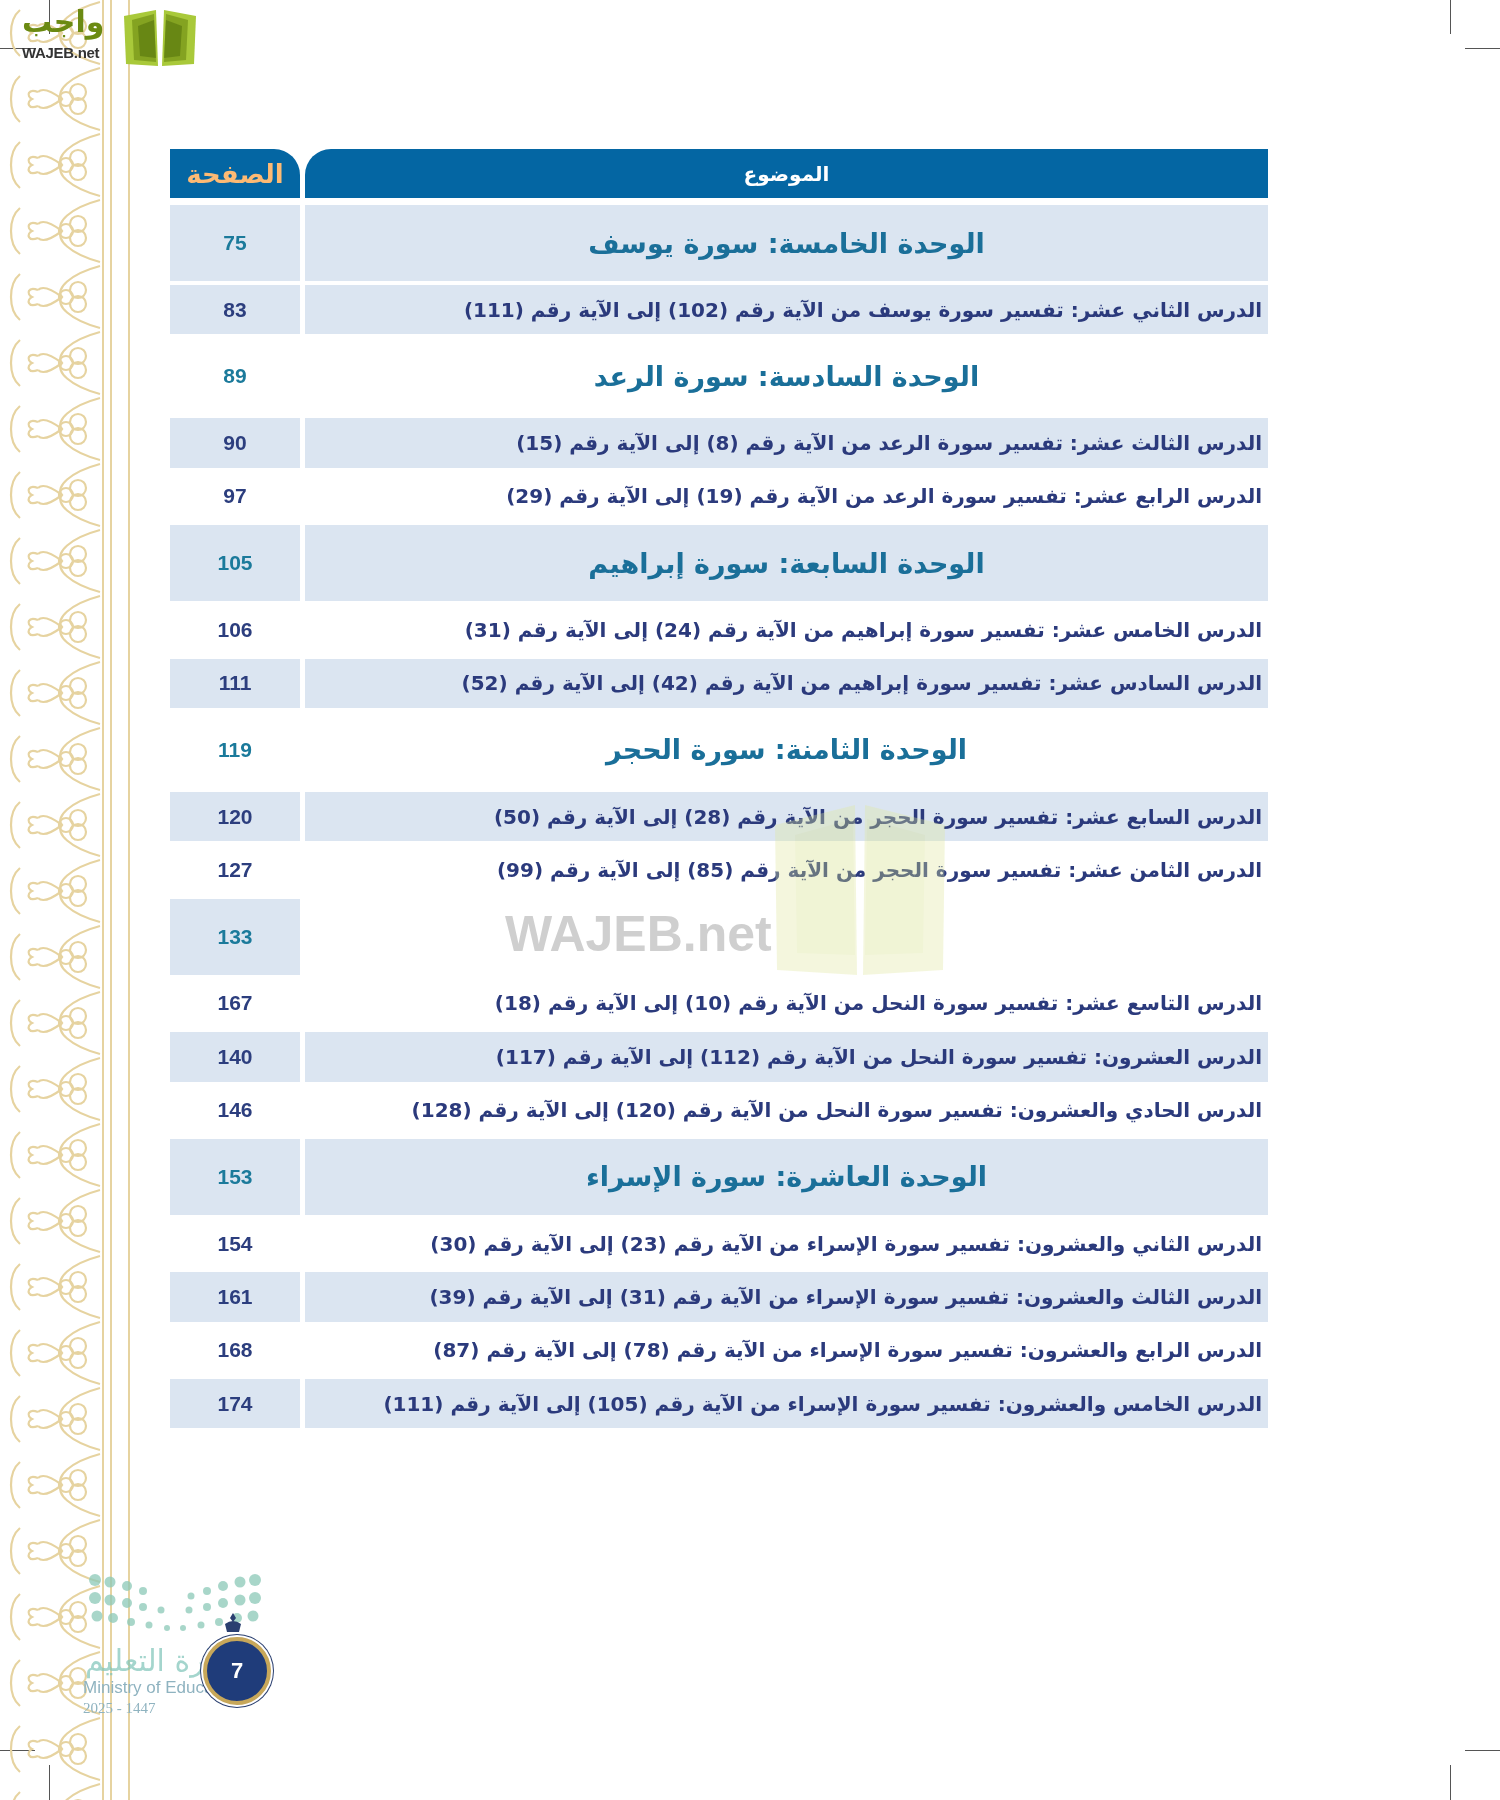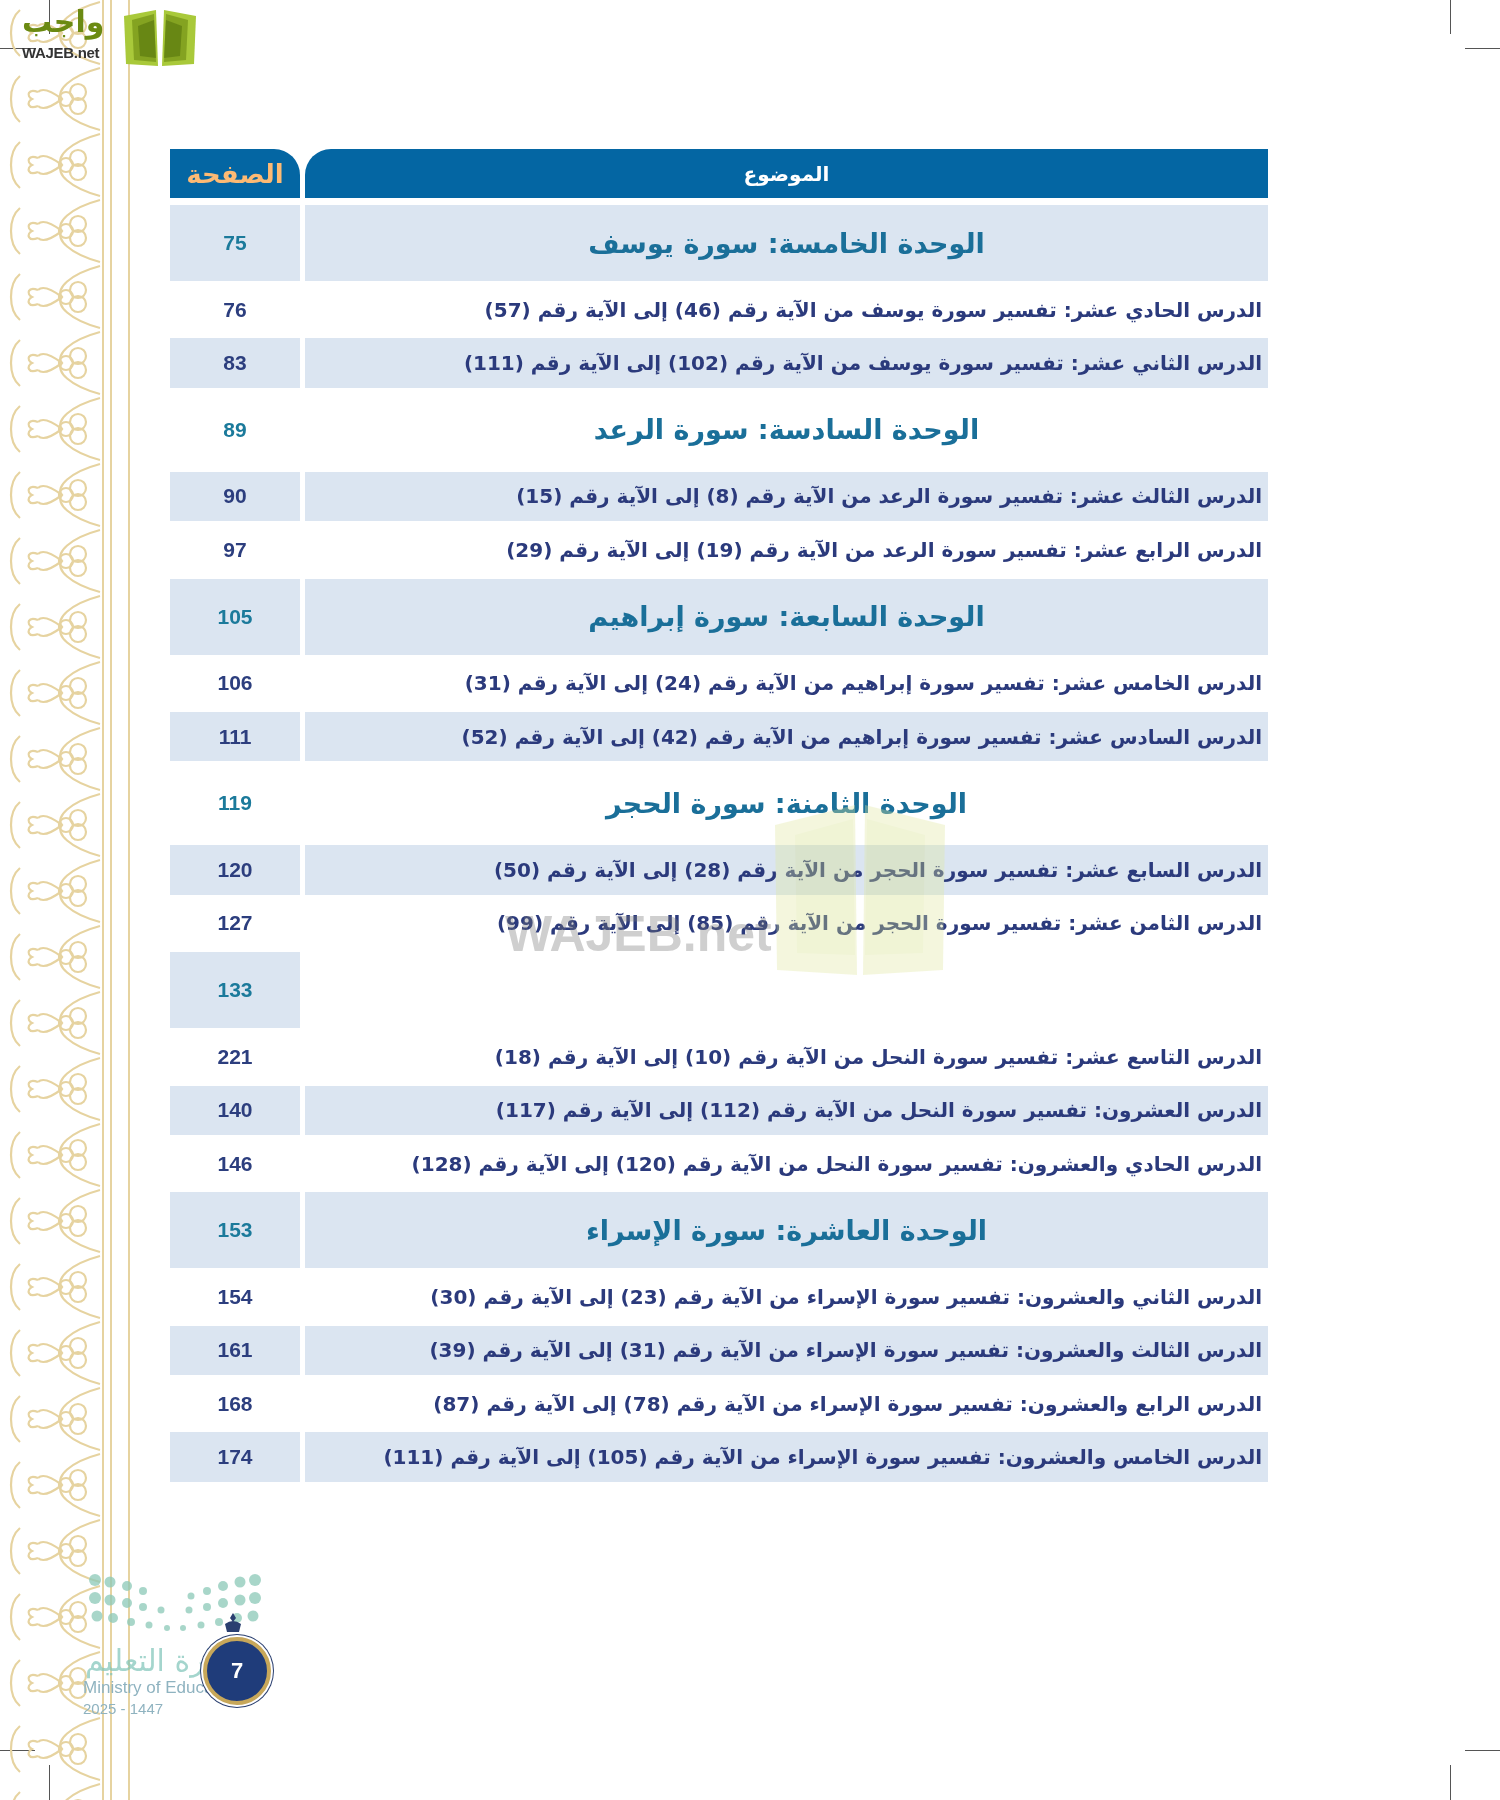--- a/index.html
+++ b/index.html
@@ -89,21 +89,21 @@
     .ministry-ar {
       position: absolute; left: 10px; top: 83px; direction: rtl;
       font-size: 30px; color: #7ec4b8; opacity: 0.7;
     }
     .ministry-en {
       position: absolute; left: 8px; top: 118px;
       font-family: "Liberation Sans", sans-serif; font-size: 17px; color: #8fb3c0;
     }
     .ministry-year {
       position: absolute; left: 8px; top: 140px;
-      font-family: Liberation Sans, sans-serif; font-size: 15px; color: #8fb3c0;
+      font-family: Liberation Serif, serif; font-size: 15px; color: #8fb3c0;
     }
     .page-badge {
       position: absolute; left: 203px; top: 1637px; width: 60px; height: 60px;
       border-radius: 50%; background: #1f3c7a;
       border: 4px solid #c7a75a; box-shadow: 0 0 0 2px #fff, 0 0 0 3px #2a3f70;
       color: #fff; font-weight: bold; font-size: 22px;
       display: flex; align-items: center; justify-content: center;
       font-family: "Liberation Sans", sans-serif;
     }
     .crest { position: absolute; left: 222px; top: 1612px; width: 22px; height: 22px; }
@@ -159,24 +159,20 @@
 <div class="toc">
   <div class="toc-header">
     <div class="th-page">الصفحة</div>
     <div class="th-topic">الموضوع</div>
   </div>
   <div id="toc-rows">
       <div class="row unit shaded">
         <div class="cell-page">75</div>
         <div class="cell-topic">الوحدة الخامسة: سورة يوسف</div>
       </div>
-      <div class="row lesson">
-        <div class="cell-page">76</div>
-        <div class="cell-topic">الدرس الحادي عشر: تفسير سورة يوسف من الآية رقم (46) إلى الآية رقم (57)</div>
-      </div>
       <div class="row lesson shaded">
         <div class="cell-page">83</div>
         <div class="cell-topic">الدرس الثاني عشر: تفسير سورة يوسف من الآية رقم (102) إلى الآية رقم (111)</div>
       </div>
       <div class="row unit">
         <div class="cell-page">89</div>
         <div class="cell-topic">الوحدة السادسة: سورة الرعد</div>
       </div>
       <div class="row lesson shaded">
         <div class="cell-page">90</div>
@@ -207,21 +203,21 @@
         <div class="cell-topic">الدرس السابع عشر: تفسير سورة الحجر من الآية رقم (28) إلى الآية رقم (50)</div>
       </div>
       <div class="row lesson">
         <div class="cell-page">127</div>
         <div class="cell-topic">الدرس الثامن عشر: تفسير سورة الحجر من الآية رقم (85) إلى الآية رقم (99)</div>
       </div>
       <div class="row unit shaded">
         <div class="cell-page">133</div>
       </div>
       <div class="row lesson">
-        <div class="cell-page">221</div>
+        <div class="cell-page">167</div>
         <div class="cell-topic">الدرس التاسع عشر: تفسير سورة النحل من الآية رقم (10) إلى الآية رقم (18)</div>
       </div>
       <div class="row lesson shaded">
         <div class="cell-page">140</div>
         <div class="cell-topic">الدرس العشرون: تفسير سورة النحل من الآية رقم (112) إلى الآية رقم (117)</div>
       </div>
       <div class="row lesson">
         <div class="cell-page">146</div>
         <div class="cell-topic">الدرس الحادي والعشرون: تفسير سورة النحل من الآية رقم (120) إلى الآية رقم (128)</div>
       </div>

